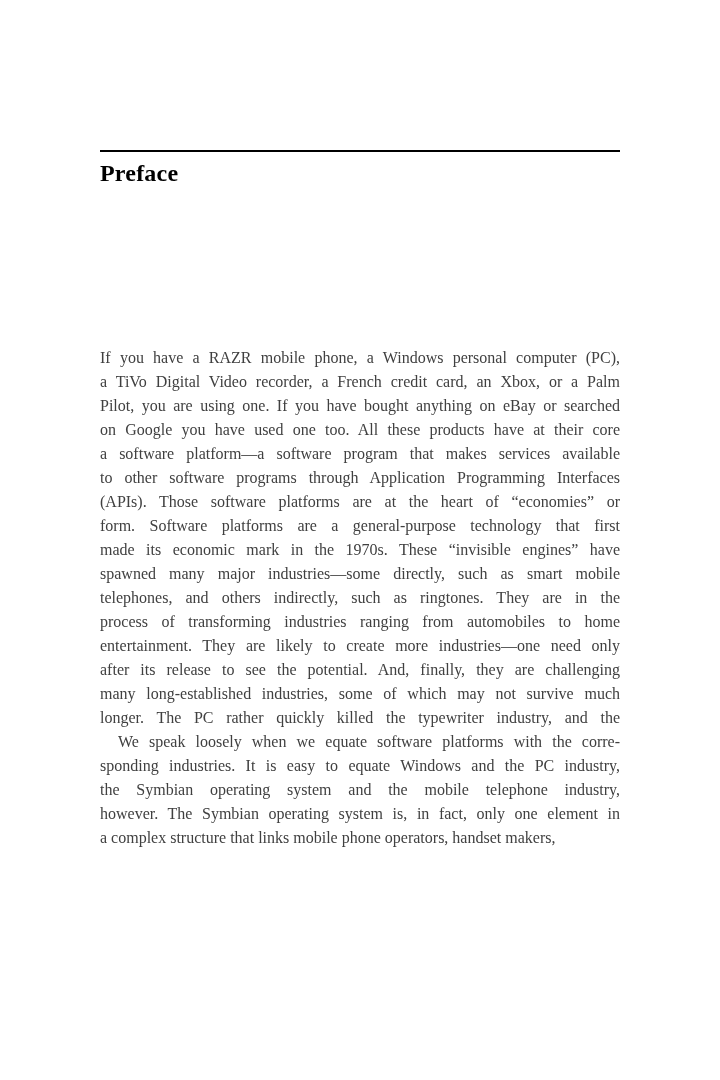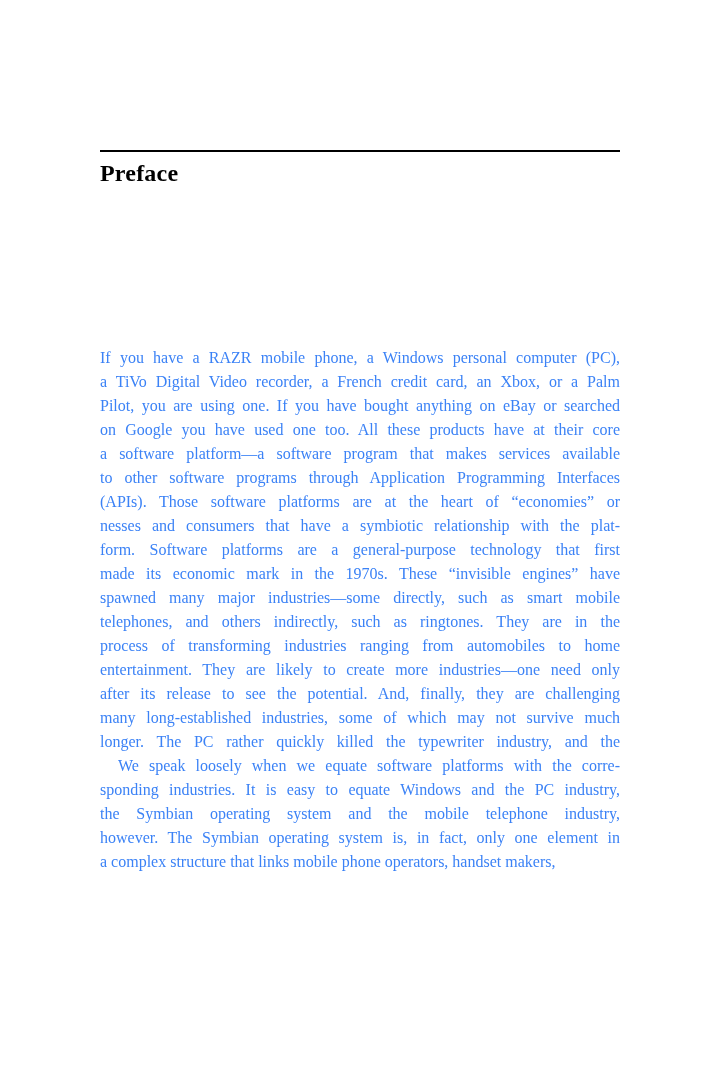--- a/index.html
+++ b/index.html
@@ -38,21 +38,21 @@
     letter-spacing: 0.2px;
     color: #000000;
   }
   .body-text {
     position: absolute;
     left: 100px;
     top: 346px;
     width: 520px;
     font-size: 16px;
     line-height: 24px;
-    color: #3b82f6;
+    color: #404040;
   }
   .paragraph {
     margin: 0;
   }
   .line {
     text-align: justify;
     text-align-last: justify;
     white-space: normal;
     height: 24px;
     overflow: hidden;
@@ -74,21 +74,20 @@
   </div>
   <div class="body-text">
       <div class="paragraph">
         <div class="line">If you have a RAZR mobile phone, a Windows personal computer (PC),</div>
         <div class="line">a TiVo Digital Video recorder, a French credit card, an Xbox, or a Palm</div>
         <div class="line">Pilot, you are using one. If you have bought anything on eBay or searched</div>
         <div class="line">on Google you have used one too. All these products have at their core</div>
         <div class="line">a software platform—a software program that makes services available</div>
         <div class="line">to other software programs through Application Programming Interfaces</div>
         <div class="line">(APIs). Those software platforms are at the heart of “economies” or</div>
-        <div class="line">nesses and consumers that have a symbiotic relationship with the plat-</div>
         <div class="line">form. Software platforms are a general-purpose technology that first</div>
         <div class="line">made its economic mark in the 1970s. These “invisible engines” have</div>
         <div class="line">spawned many major industries—some directly, such as smart mobile</div>
         <div class="line">telephones, and others indirectly, such as ringtones. They are in the</div>
         <div class="line">process of transforming industries ranging from automobiles to home</div>
         <div class="line">entertainment. They are likely to create more industries—one need only</div>
         <div class="line">after its release to see the potential. And, finally, they are challenging</div>
         <div class="line">many long-established industries, some of which may not survive much</div>
         <div class="line">longer. The PC rather quickly killed the typewriter industry, and the</div>
       </div>

